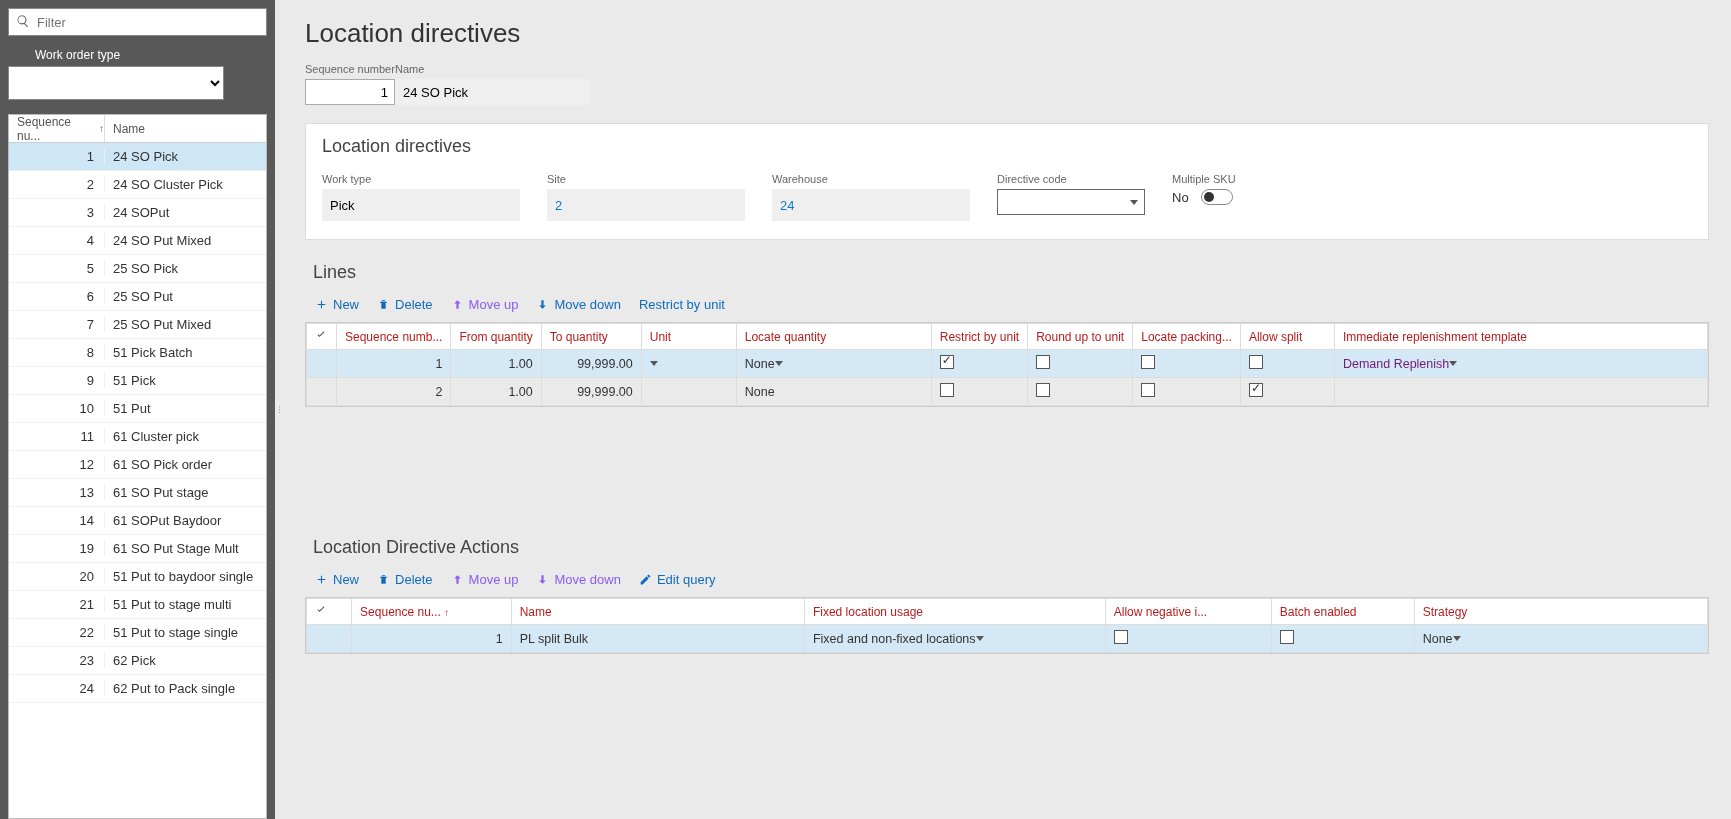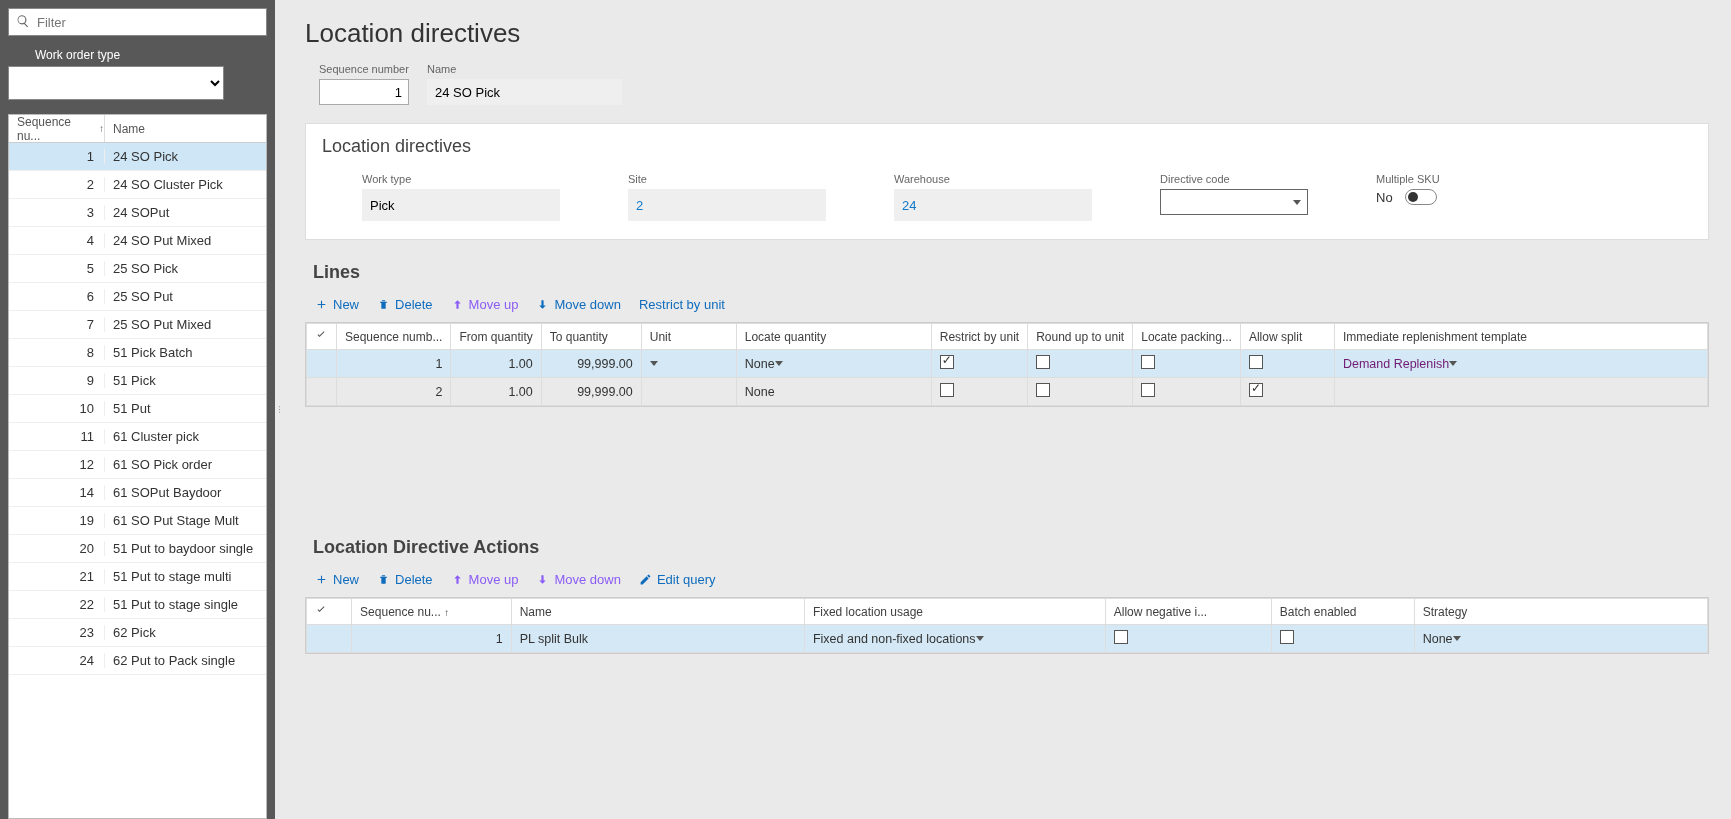--- a/index.html
+++ b/index.html
@@ -18,41 +18,41 @@
   .dir-rows { overflow-y: auto; height: calc(100% - 28px);}
   .dir-row { display:flex; height:28px; align-items:center; border-bottom:1px solid #eee; cursor:pointer;}
   .dir-row .c1 { width:96px; text-align:right; padding-right:10px; border-right:1px solid #eee;}
   .dir-row .c2 { flex:1; padding-left:8px; white-space:nowrap; overflow:hidden; text-overflow:ellipsis;}
   .dir-row.selected { background: #cfe6f7; }
   .splitter { width: 8px; background:#eaeaea; display:flex; align-items:center; justify-content:center; cursor:col-resize;}
   .splitter .dots { color:#888; font-size:8px; letter-spacing:-1px;}
   
   .main { flex:1; padding: 18px 22px; overflow-y:auto;}
   .page-title { font-size: 26px; font-weight: 300; color:#333; margin-bottom: 14px;}
-  .hdr-fields { display:flex; gap:18px; margin-bottom: 18px; margin-left: 14px;}
+  .hdr-fields { display:flex; margin-bottom: 18px;}
   .field-lbl { font-size:11px; color:#666; margin-bottom:4px;}
   .hdr-seq input { width:90px; height:26px; border:1px solid #aaa; text-align:right; padding-right:6px; font-size:13px;}
   .hdr-name input { width:195px; height:26px; border:none; background:#efefef; padding:0 8px; font-size:13px;}
   .card { background:#fff; border:1px solid #ddd; margin-bottom: 22px; padding: 12px 16px 18px 16px;}
   .card-title { font-size:18px; font-weight:400; color:#444; margin-bottom: 16px;}
-  .form-row { display:flex; gap:68px;margin-left:40px;}
+  .form-row { display:flex; gap:27px;}
   .ro-input { width:198px; height:26px; border:none; background:#efefef; padding:16px 8px; font-size:13px;}
   .link-val { color:#1079c9;}
   .combo { width:148px; height:26px; border:1px solid #666; background:#fff; display:flex; align-items:center; justify-content:flex-end; padding-right:6px;}
   .toggle-wrap { display:flex; align-items:center; gap:12px;}
   .toggle { width:32px; height:16px; border:1px solid #888; border-radius:10px; position:relative; background:#fff;}
   .toggle .knob { width:10px; height:10px; background:#333; border-radius:50%; position:absolute; left:2px; top:2px;}
-  .section-title { font-size:18px; font-weight:700; color:#444; margin: 0 0 10px 8px;}
+  .section-title { font-size:18px; font-weight:400; color:#444; margin: 0 0 10px 8px;}
   .toolbar { display:flex; gap:18px; align-items:center; padding:4px 10px 10px 10px; font-size:13px;}
   .tb-btn { display:flex; align-items:center; gap:5px; color:#0f6cbd; cursor:pointer;}
   .tb-btn.disabled { color:#8b5cf6; }
   .tb-btn svg { width:13px; height:13px; }
   .grid { border:1px solid #ccc;}
   .grid table { width:100%; border-collapse:collapse; font-size:12.5px;}
-  .grid th { font-weight:400; color:#404040; text-align:left; border:1px solid #ddd; padding:5px 8px; background:#fff; font-size:12px; white-space:nowrap; overflow:hidden;}
+  .grid th { font-weight:400; color:#b91c1c; text-align:left; border:1px solid #ddd; padding:5px 8px; background:#fff; font-size:12px; white-space:nowrap; overflow:hidden;}
   .grid td { border:1px solid #ddd; padding:4px 8px; height:28px;}
   .grid tr.sel td { background:#d4e8f5;}
   .num { text-align:right;}
   .chk { width:14px; height:14px; border:1px solid #555; display:inline-block; background:#fff; position:relative;}
   .chk.on::after { content:"✓"; position:absolute; top:-3px; left:1px; font-size:12px; color:#333;}
   .dd-cell { display:flex; align-items:center; justify-content:flex-start;}
   .chev { width:0; height:0; border-left:4px solid transparent; border-right:4px solid transparent; border-top:5px solid #555;}
   .check-th svg { width:12px; height:12px; fill:#555;}
   .link-txt { color:#701a75;}
   .sort-arrow { font-size:10px;}
@@ -120,20 +120,24 @@
           <div class="c1">10</div>
           <div class="c2">51 Put</div>
         </div>
         <div class="dir-row">
           <div class="c1">11</div>
           <div class="c2">61 Cluster pick</div>
         </div>
         <div class="dir-row">
           <div class="c1">12</div>
           <div class="c2">61 SO Pick order</div>
+        </div>
+        <div class="dir-row">
+          <div class="c1">13</div>
+          <div class="c2">61 SO Put stage</div>
         </div>
         <div class="dir-row">
           <div class="c1">14</div>
           <div class="c2">61 SOPut Baydoor</div>
         </div>
         <div class="dir-row">
           <div class="c1">19</div>
           <div class="c2">61 SO Put Stage Mult</div>
         </div>
         <div class="dir-row">

